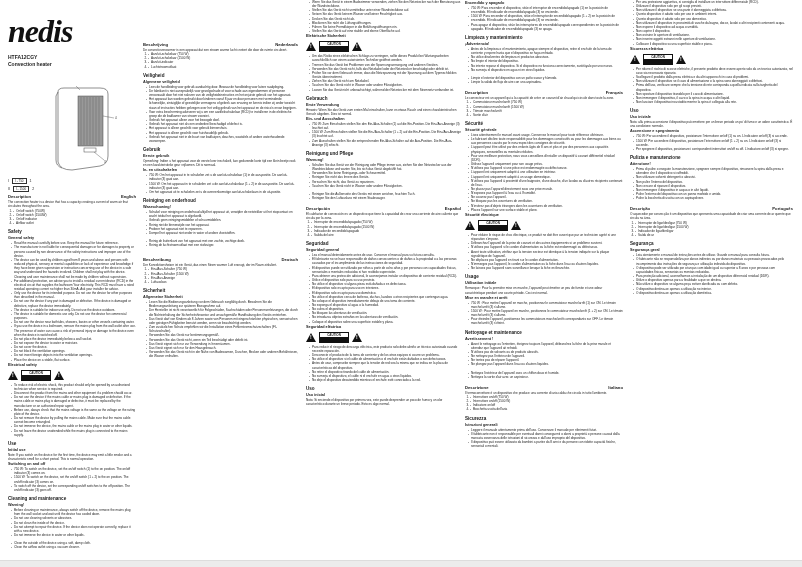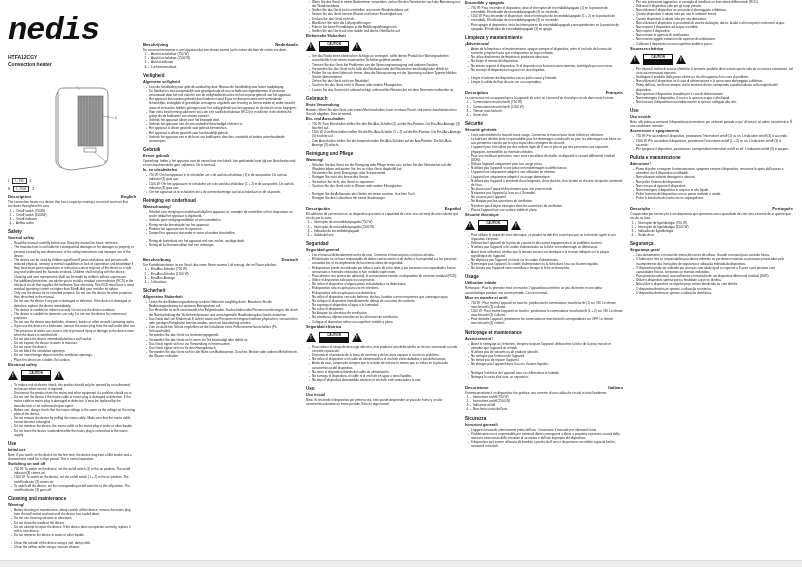--- a/index.html
+++ b/index.html
@@ -5,21 +5,21 @@
   html,body{margin:0;padding:0;background:#fff;}
   body{width:802px;height:567px;overflow:hidden;position:relative;font-family:"Liberation Sans",sans-serif;color:#222;}
   .page{position:absolute;left:0;top:0;width:802px;height:560px;}
   .bottom-bar{position:absolute;left:0;top:560px;width:802px;height:7px;background:#ececec;border-top:1px solid #ddd;}
   .col{position:absolute;top:0;font-size:3.1px;line-height:4.15px;}
   .c1{left:8px;width:128px;}
   .c2{left:143px;width:155px;}
   .c3{left:306px;width:155px;}
   .c4{left:465px;width:158px;}
   .c5{left:630px;width:163px;}
-  .logo{font-family:Liberation Mono, monospace;font-weight:bold;font-size:32px;letter-spacing:-1px;color:#111;margin-top:16px;line-height:30px;height:30px;font-style:italic;}
+  .logo{font-family:Liberation Serif, serif;font-weight:bold;font-size:32px;letter-spacing:-1px;color:#111;margin-top:16px;line-height:30px;height:30px;font-style:italic;}
   .model{font-weight:bold;font-size:5px;line-height:7px;margin-top:8px;}
   .subtitle{font-weight:bold;font-size:5px;line-height:7px;}
   .heater{position:relative;width:128px;height:90px;margin-top:18px;}
   .h2{font-weight:bold;font-size:4.6px;line-height:7px;margin-top:3px;}
   .h3{font-weight:bold;font-size:3.8px;line-height:6px;}
   .lang-head{display:flex;justify-content:space-between;font-weight:bold;font-size:4.2px;line-height:6px;margin-top:2px;}
   ul{margin:0;padding:0 0 0 3px;list-style:none;}
   li{position:relative;padding-left:3px;}
   li::before{content:"-";position:absolute;left:0;}
   ol{margin:0;padding:0 0 0 5px;}

